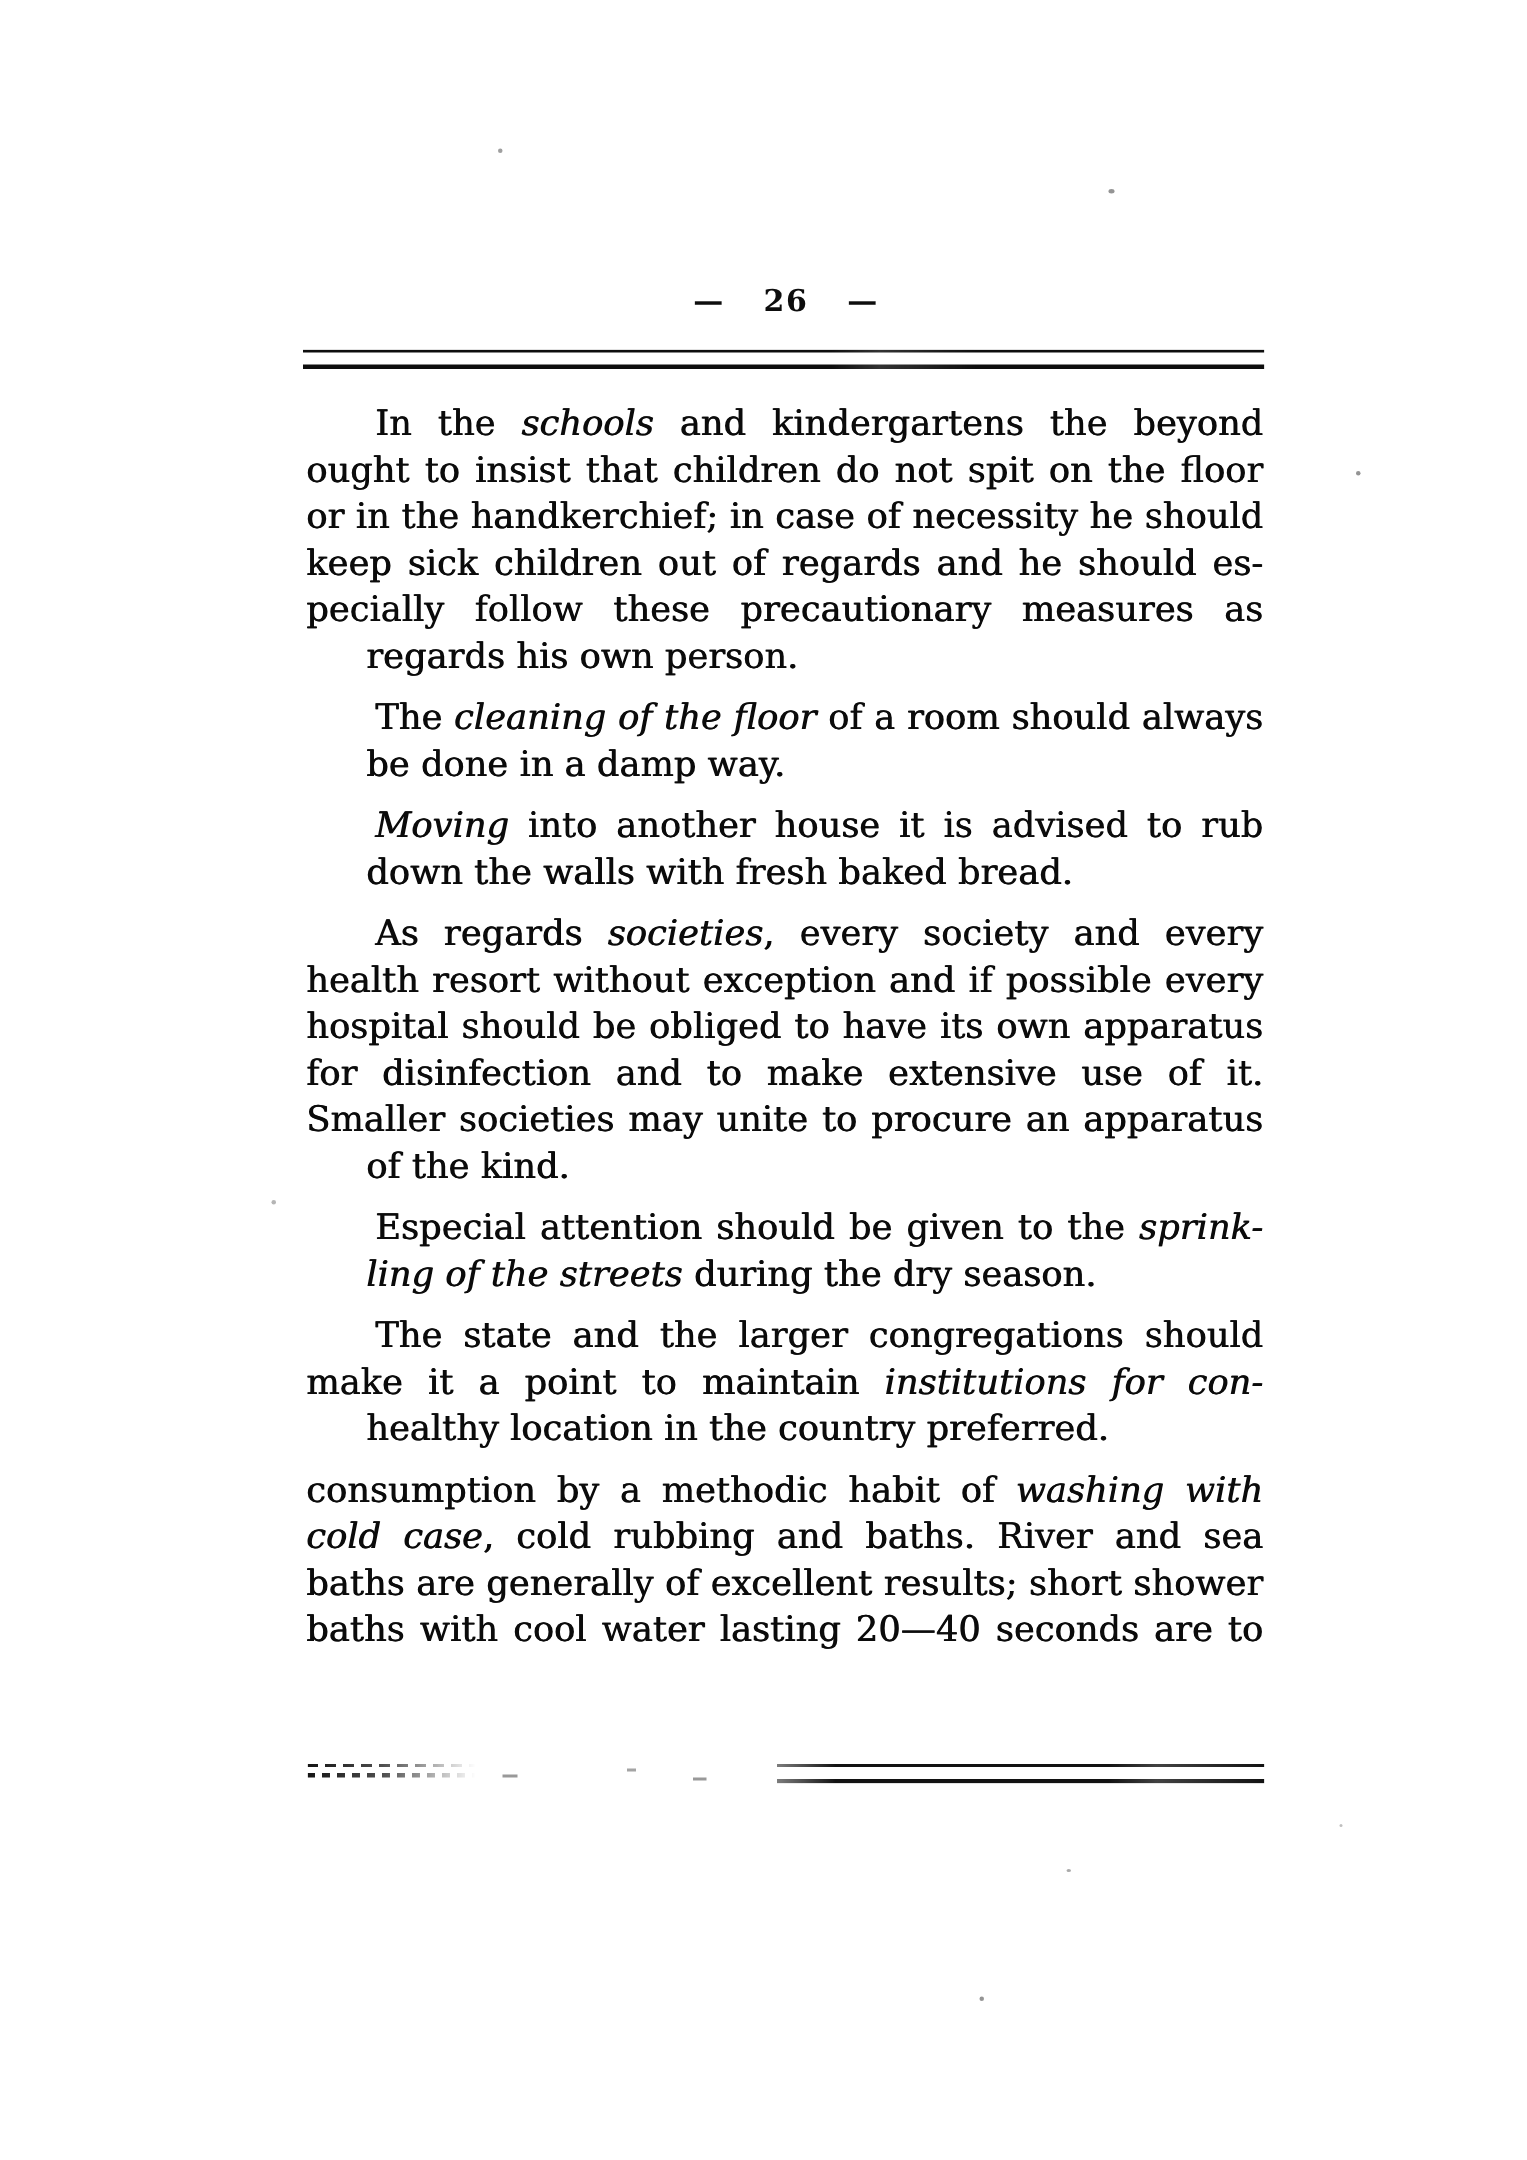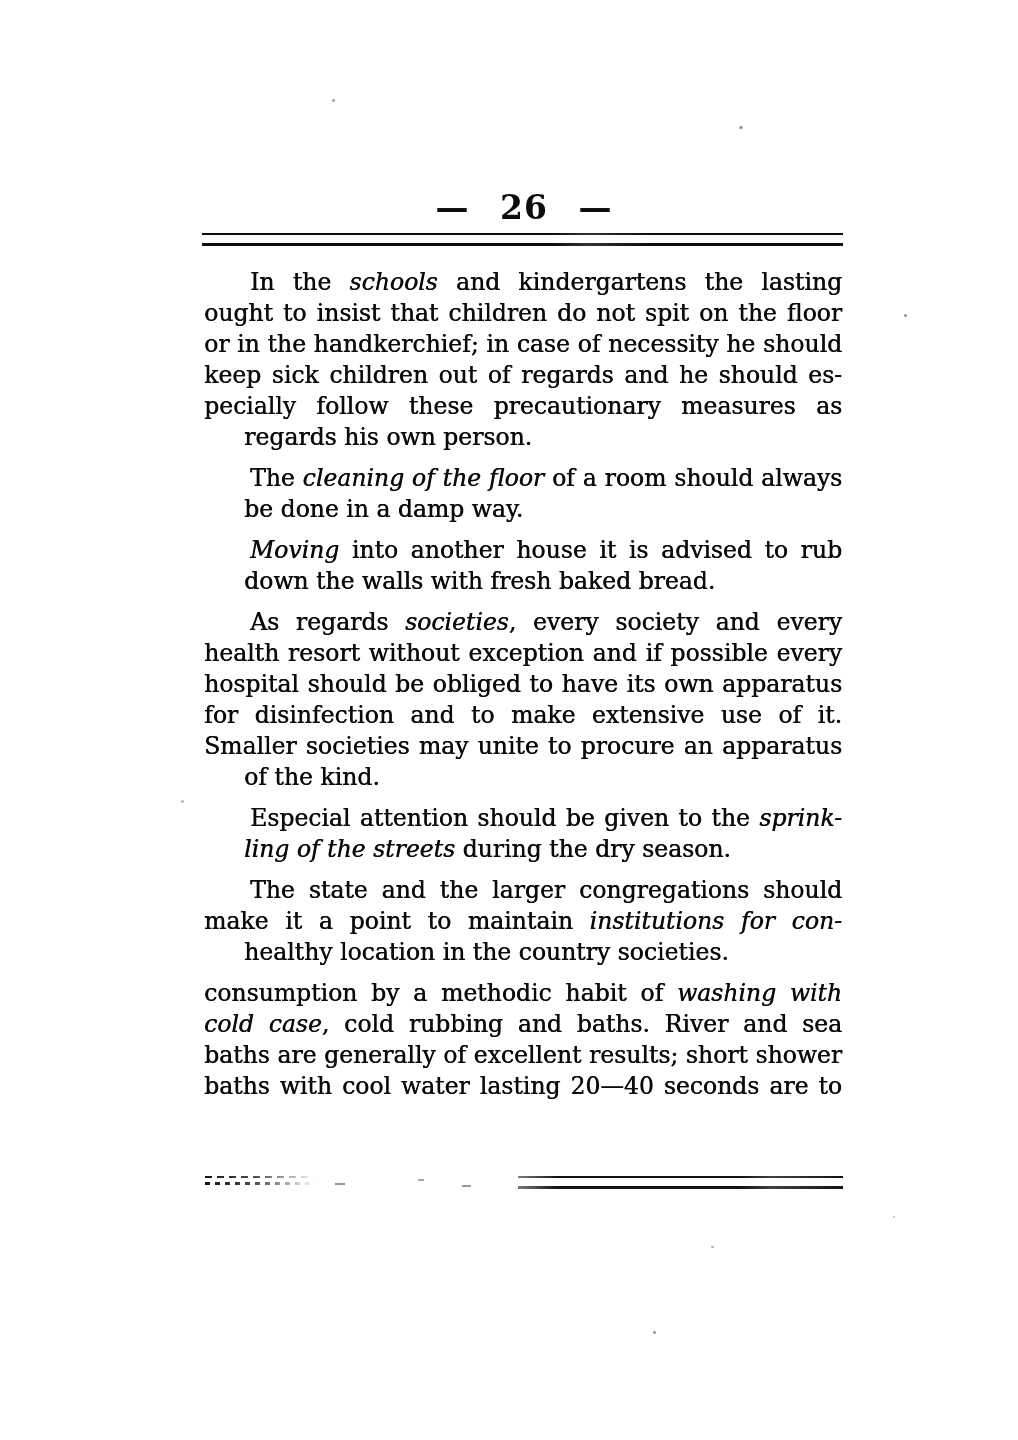--- a/index.html
+++ b/index.html
@@ -17,21 +17,21 @@
     height: 1440px;
     background: #ffffff;
     color: #0c0c0c;
   }
   .page-number {
     position: absolute;
     top: 188px;
     left: 205px;
     width: 638px;
     text-align: center;
-    font-size: 33px;
+    font-size: 20px;
     font-weight: 700;
     word-spacing: 18px;
     letter-spacing: 1px;
     color: #0d0d0d;
   }
   .rule-top {
     position: absolute;
     left: 202px;
     top: 233px;
     width: 641px;
@@ -98,21 +98,21 @@
 <body>
 
 <div class="page">
 
   <div class="page-number">— 26 —</div>
 
   <div class="rule-top"></div>
 
   <div class="text-block">
       <div class="paragraph">
-        <div class="line first"><span>In the </span><em>schools</em><span> and kindergartens the lasting</span></div>
+        <div class="line first"><span>In the </span><em>schools</em><span> and kindergartens the beyond</span></div>
         <div class="line"><span>ought to insist that children do not spit on the floor</span></div>
         <div class="line"><span>or in the handkerchief; in case of necessity he should</span></div>
         <div class="line"><span>keep sick children out of regards and he should es-</span></div>
         <div class="line"><span>pecially follow these precautionary measures as</span></div>
         <div class="line last"><span>regards his own person.</span></div>
       </div>
       <div class="paragraph">
         <div class="line first"><span>The </span><em>cleaning of the floor</em><span> of a room should always</span></div>
         <div class="line last"><span>be done in a damp way.</span></div>
       </div>
@@ -128,21 +128,21 @@
         <div class="line"><span>Smaller societies may unite to procure an apparatus</span></div>
         <div class="line last"><span>of the kind.</span></div>
       </div>
       <div class="paragraph">
         <div class="line first"><span>Especial attention should be given to the </span><em>sprink-</em></div>
         <div class="line last"><em>ling of the streets</em><span> during the dry season.</span></div>
       </div>
       <div class="paragraph">
         <div class="line first"><span>The state and the larger congregations should</span></div>
         <div class="line"><span>make it a point to maintain </span><em>institutions for con-</em></div>
-        <div class="line last"><span>healthy location in the country societies.</span></div>
+        <div class="line last"><span>healthy location in the country preferred.</span></div>
       </div>
       <div class="paragraph">
         <div class="line"><span>consumption by a methodic habit of </span><em>washing with</em></div>
         <div class="line"><em>cold case</em><span>, cold rubbing and baths.  River and sea</span></div>
         <div class="line"><span>baths are generally of excellent results; short shower</span></div>
         <div class="line"><span>baths with cool water lasting 20—40 seconds are to</span></div>
       </div>
     </div>
 
   <div class="rule-bottom-left"></div>

